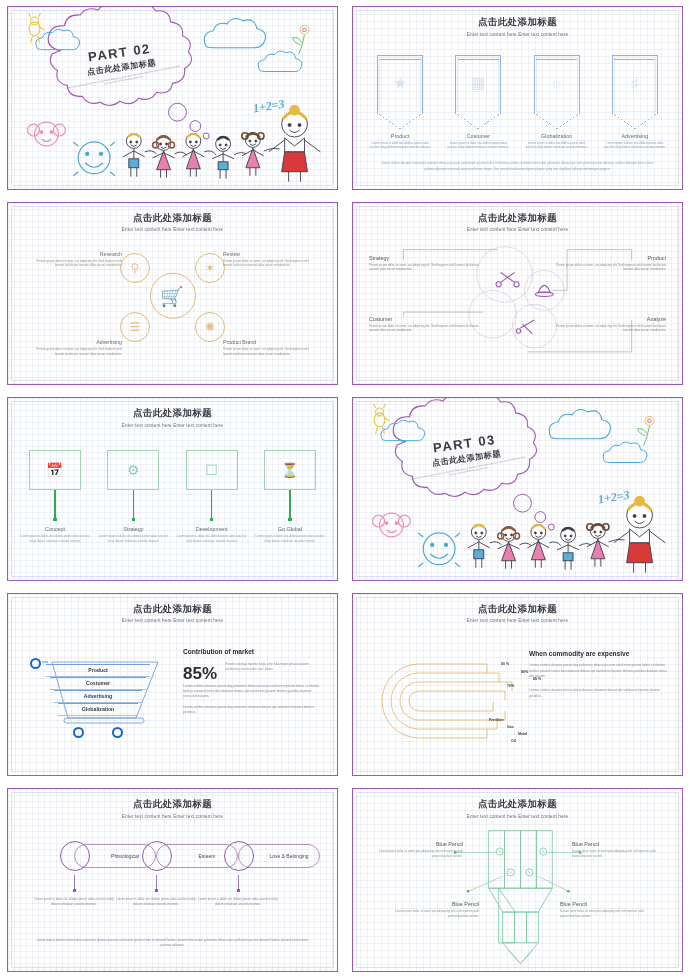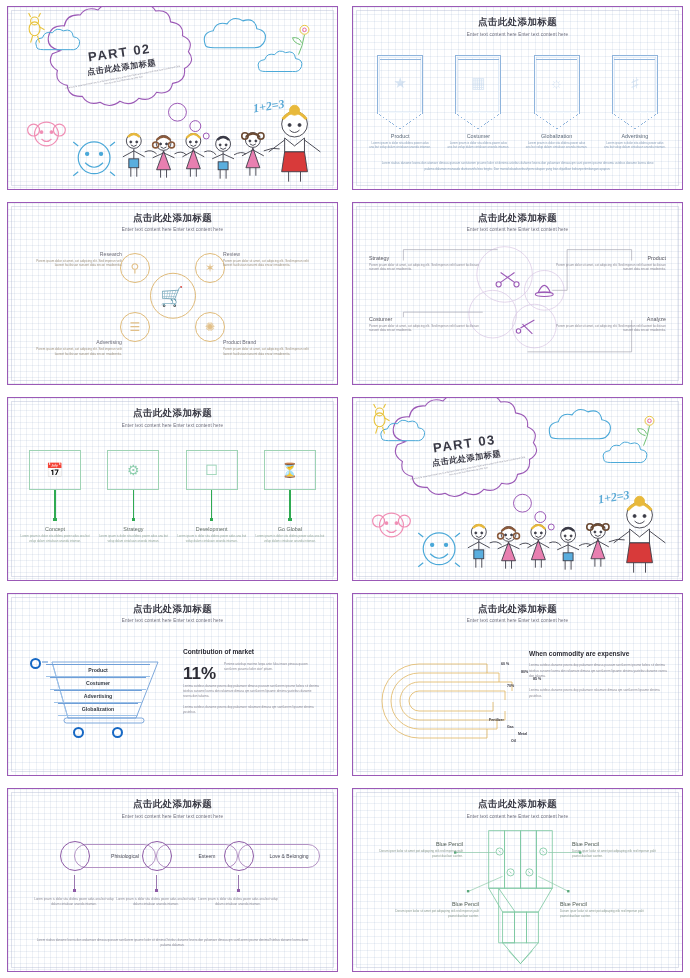--- a/index.html
+++ b/index.html
@@ -622,21 +622,21 @@
         <div class="band" style="top:21px;width:96px;height:13px">Costumer</div>
         <div class="band" style="top:34px;width:88px;height:13px">Advertising</div>
         <div class="band" style="top:47px;width:80px;height:13px">Globalization</div>
       </div>
       <div class="wheel" style="left:22px;top:64px"></div>
       <div class="wheel" style="left:65px;top:133px"></div>
       <div class="wheel" style="left:104px;top:133px"></div>
 
       <div class="ct">
         <h3>Contribution of market</h3>
-        <div class="big">11%</div>
+        <div class="big">85%</div>
         <div class="p">Penime astebup marime lvepa ante fuka imare pimasa quosm santLrem pusamu koler ator! pitaen.</div>
         <div class="p" style="clear:both;margin-top:2px">Lenima astebus daname povera dop pakamare dimasa puusam santLorem ipsume kolera sit denima tatebus saname lovera don rakamare dimasa qm santLorem lipsame denima yastebus daname rovera don takama.</div>
         <div class="p" style="margin-top:6px">Lenima astebus daname povera dop pakamare rakamare dimasa qm santLorem lipsame denima yastebus.</div>
       </div>
     </div>
   </div>
 
   <div class="slide-cell">
     <div class="slide s8 plain-grid">
       <div class="inner-frame"></div>

